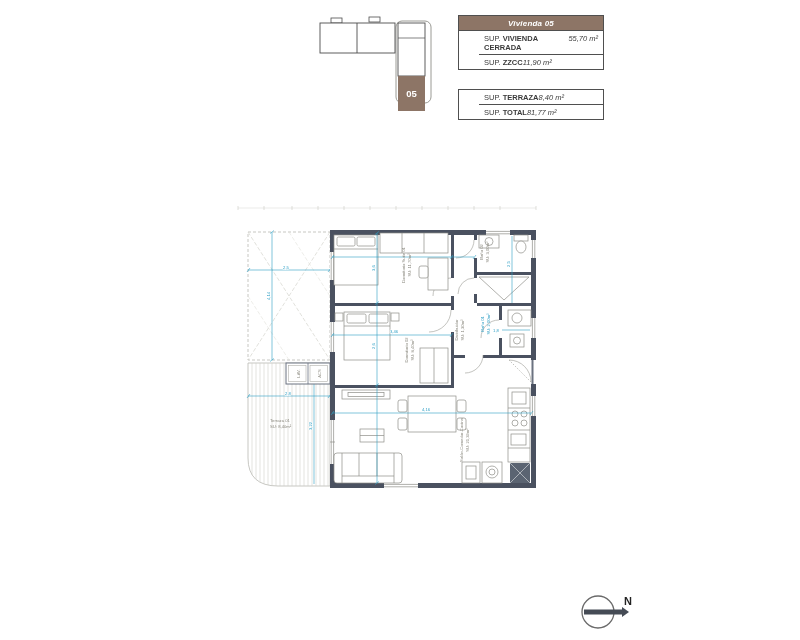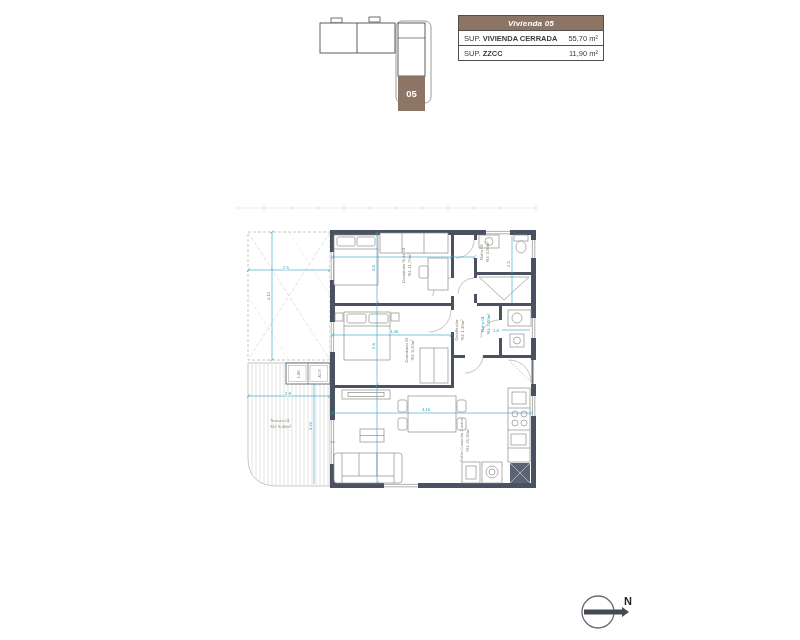--- a/index.html
+++ b/index.html
@@ -6,24 +6,24 @@
   .canvas{position:relative;width:800px;height:640px;background:#ffffff;overflow:hidden;
           font-family:"Liberation Sans",sans-serif;}
   svg{display:block;}
   svg text{font-family:"Liberation Sans",sans-serif;}
 
   
   .tables{position:absolute;left:458px;top:15px;width:146px;color:#3a3a3a;font-size:7.5px;}
   .tbl{border:1px solid #4f4f4f;background:#fff;}
   .tbl-header{background:#8d7566;color:#fff;text-align:center;font-weight:bold;
               font-size:8px;padding:2.5px 0;border-bottom:1px solid #4f4f4f;letter-spacing:.2px;font-style:italic;}
-  .trow{display:flex;justify-content:space-between;align-items:baseline;padding:2.5px 5px;}
-  .trow + .trow{border-top:1px solid #4f4f4f;gap:46px;}
+  .trow{display:flex;align-items:baseline;padding:2.5px 5px;margin-left:20px;}
+  .trow + .trow{border-top:1px solid #4f4f4f;}
   .trow .lbl b{font-weight:bold;}
-  .trow .val{white-space:nowrap;}
+  .trow .val{white-space:nowrap;font-style:italic;}
   .tbl-gap{height:19px;}
 
   
   .wall{fill:#4a5160;}
   .furn{fill:#ffffff;stroke:#8e8e88;stroke-width:0.7;}
   .furnline{fill:none;stroke:#8e8e88;stroke-width:0.7;}
   .door{fill:none;stroke:#9a9a94;stroke-width:0.6;}
   .dim{stroke:#2e9fc5;stroke-width:0.6;fill:none;}
   .dimtxt{fill:#2e9fc5;font-size:4.2px;paint-order:stroke;stroke:#fff;stroke-width:1px;}
   .roomtxt{fill:#8a887e;font-size:4.2px;}
@@ -56,20 +56,30 @@
       <div class="trow">
         <span class="lbl"><span>SUP.</span> <b>VIVIENDA CERRADA</b></span>
         <span class="val">55,70 m²</span>
       </div>
       <div class="trow">
         <span class="lbl"><span>SUP.</span> <b>ZZCC</b></span>
         <span class="val">11,90 m²</span>
       </div>
     </div>
     <div class="tbl-gap"></div>
+    <div class="tbl">
+      <div class="trow">
+        <span class="lbl"><span>SUP.</span> <b>TERRAZA</b></span>
+        <span class="val">8,40 m²</span>
+      </div>
+      <div class="trow">
+        <span class="lbl"><span>SUP.</span> <b>TOTAL</b></span>
+        <span class="val">81,77 m²</span>
+      </div>
+    </div>
   </div>
 
   <svg style="position:absolute;left:234px;top:200px;" width="308" height="312" viewBox="0 0 308 312">
 
     <defs>
       <clipPath id="terr">
           <path d="M14,163 H96 V286 H44 Q14,286 14,258 Z"></path>
         </clipPath>
     </defs>
 

